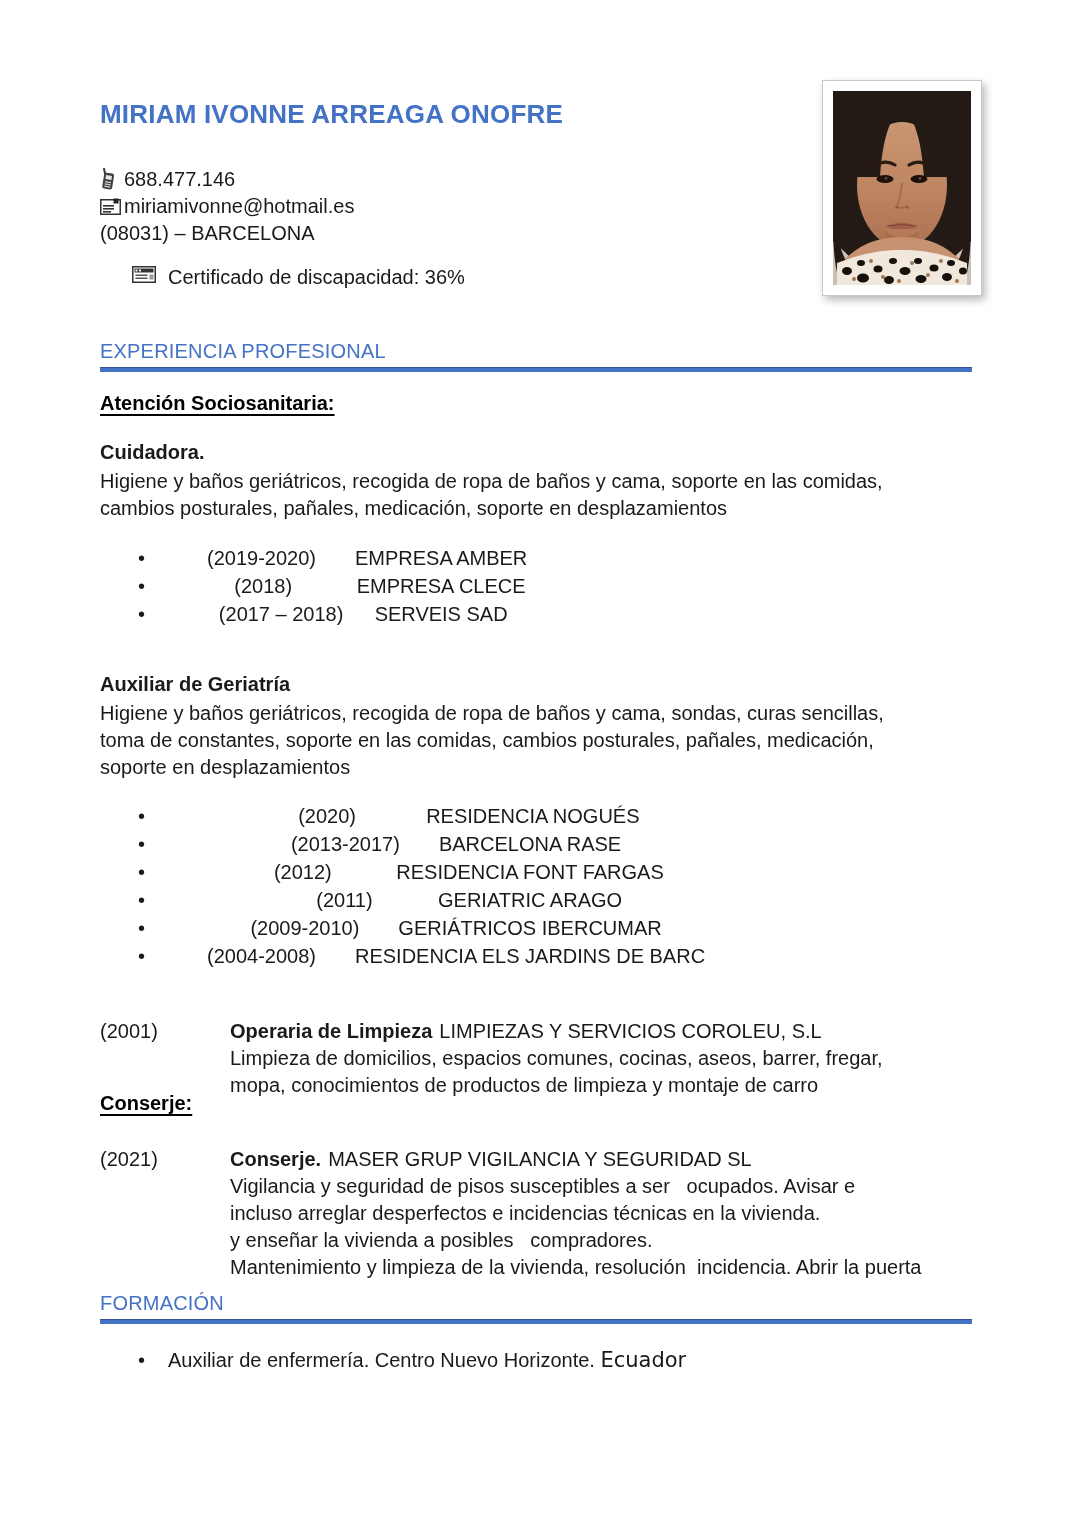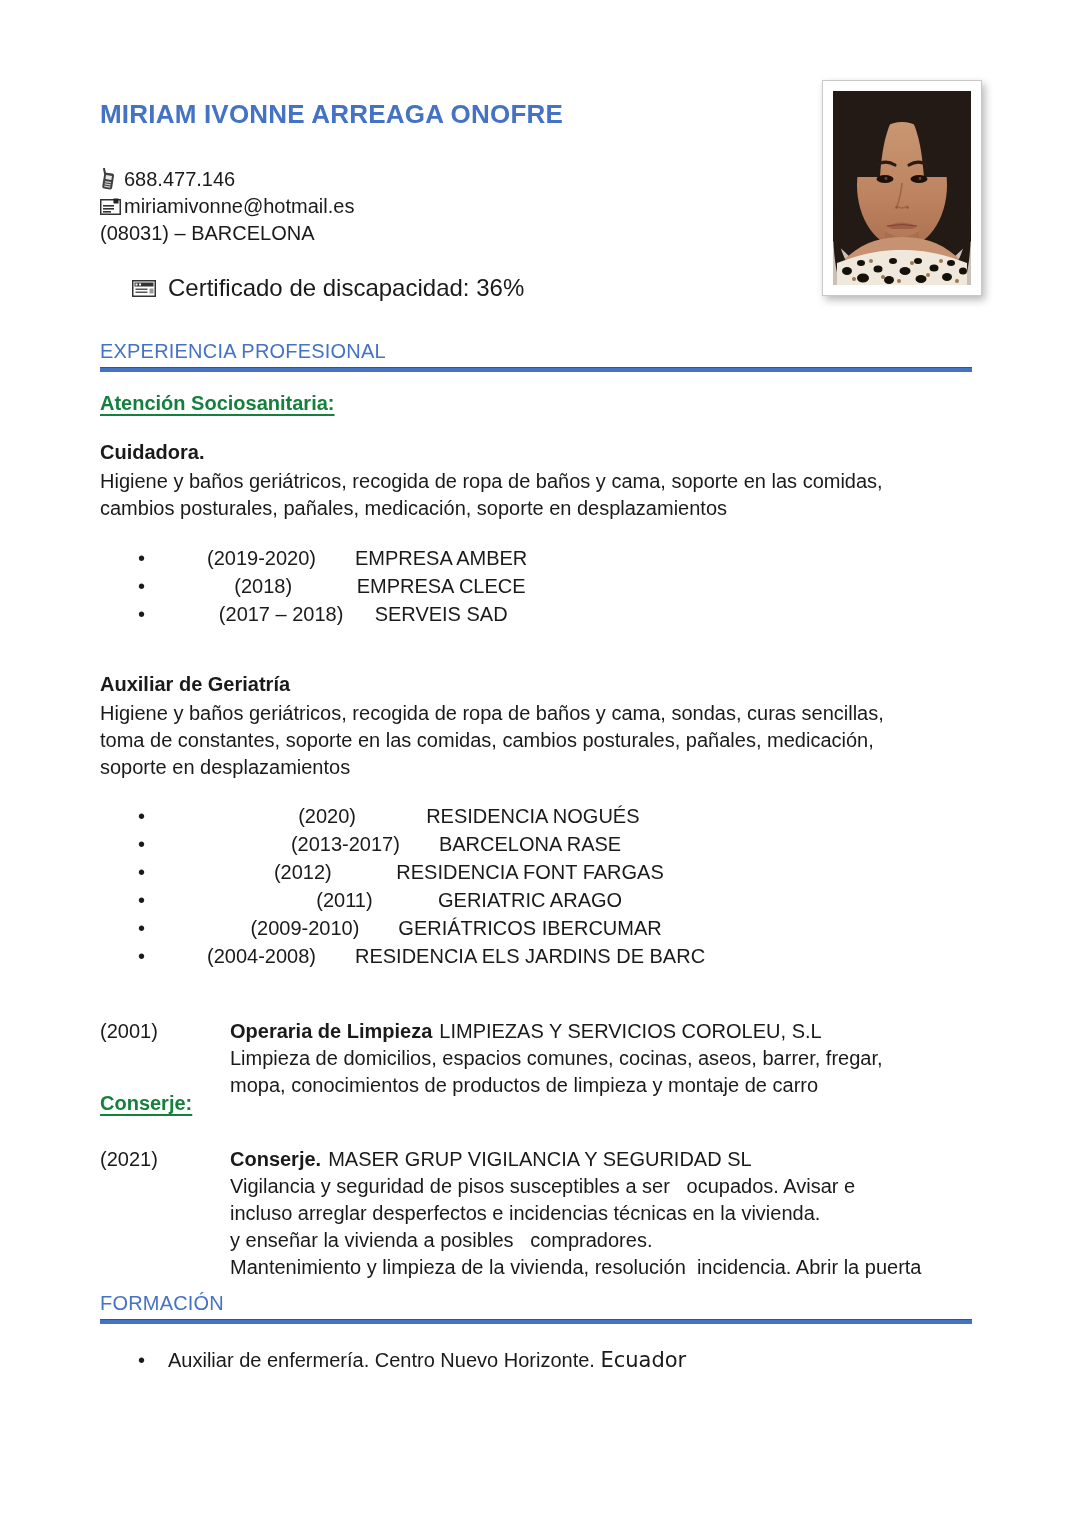--- a/index.html
+++ b/index.html
@@ -9,31 +9,31 @@
     overflow:hidden;
   }
   .abs{position:absolute;}
   .doc-title{
     left:100px;top:99px;font-size:26px;font-weight:bold;color:#4472C4;letter-spacing:.2px;
   }
   .contact{left:100px;top:166px;font-size:20px;}
   .contact-row{height:27px;display:flex;align-items:center;}
   .contact-row .ic{width:24px;display:flex;justify-content:flex-start;}
   .plain-row{height:27px;display:flex;align-items:center;}
-  .disability{left:132px;top:266px;font-size:24px;display:flex;align-items:center;margin-top:8px;}
+  .disability{left:132px;top:266px;font-size:20px;display:flex;align-items:flex-start;}
   .disability .ic{margin-right:12px;display:flex;}
   .photo-frame{
     left:822px;top:80px;width:138px;height:194px;background:#ffffff;
     border:1px solid #c9c9c9;padding:10px;
     box-shadow:3px 4px 8px rgba(0,0,0,.28);
   }
   .sec-head{font-size:20px;font-weight:normal;color:#4472C4;letter-spacing:.2px;}
   .rule{height:4px;background:#4472C4;border-top:1px solid #2F5597;width:872px;}
   .cat-head{
-    font-size:20px;font-weight:bold;color:#15803d;
+    font-size:20px;font-weight:bold;color:#000000;
     text-decoration:underline;text-decoration-thickness:2px;text-underline-offset:4px;
   }
   .role{font-size:20px;font-weight:bold;color:#1a1a1a;}
   .line{white-space:pre;font-size:20px;line-height:27px;}
   .desc{left:100px;}
   .bullets{left:100px;text-align:center;}
   .bullet-row{position:relative;padding-left:68px;height:28px;line-height:28px;font-size:20px;}
   .bullet-row::before{content:"\2022";position:absolute;left:38px;top:0;font-size:20px;color:#1a1a1a;}
   .date-col{display:inline-block;width:187px;}
   .entry{display:flex;font-size:20px;}

